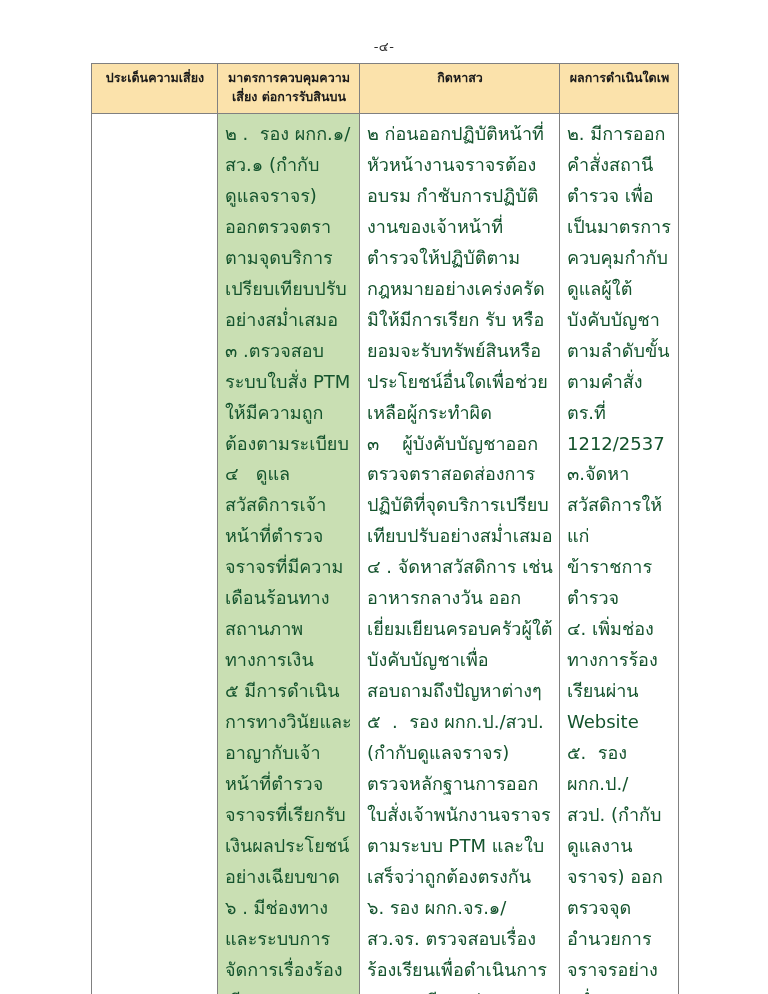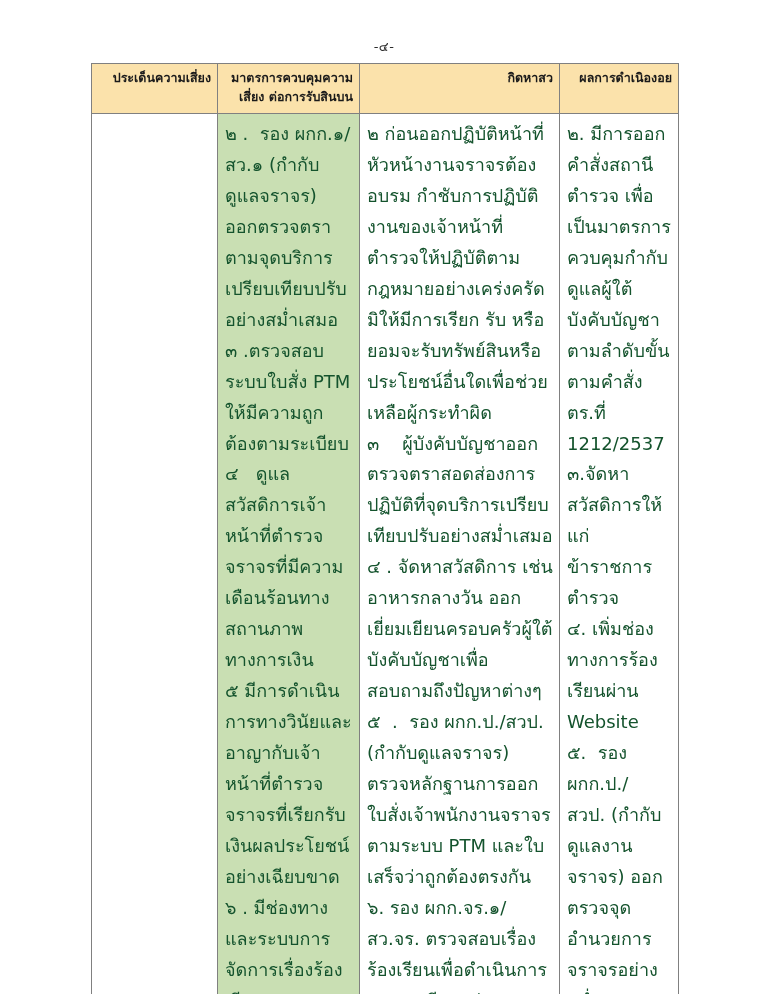--- a/index.html
+++ b/index.html
@@ -44,21 +44,21 @@
     background: #ffffff;
   }
   table.risk-table td, table.risk-table th {
     border: 1px solid #808080;
     vertical-align: top;
     padding: 5px 6px 6px 7px;
     box-sizing: border-box;
   }
   thead th {
     background: #fbe2ab;
-    text-align: right;
+    text-align: center;
     vertical-align: middle;
     font-size: 12.5px;
     font-weight: bold;
     color: #1a1a1a;
     line-height: 1.5;
     height: 50px;
     padding: 6px 4px;
   }
   
   .col-1 { width: 126px; }
@@ -98,21 +98,21 @@
   <div class="page-number">-๔-</div>
 
   <div class="table-wrap">
     <table class="risk-table">
       <thead>
         <tr>
           <th class="col-1">ประเด็นความเสี่ยง</th>
           <th class="col-2">มาตรการควบคุมความเสี่ยง
 ต่อการรับสินบน</th>
           <th class="col-3">กิดหาสว</th>
-          <th class="col-4">ผลการดำเนิองอย</th>
+          <th class="col-4">ผลการดำเนินใดเพ</th>
         </tr>
       </thead>
       <tbody>
         <tr>
           <td class="col-1 cell-risk">
             <div class="para"></div>
           </td>
           <td class="col-2 cell-measure">
             <div class="para">๒ .  รอง ผกก.๑/สว.๑ (กำกับดูแลจราจร) ออกตรวจตราตามจุดบริการเปรียบเทียบปรับอย่างสม่ำเสมอ
 ๓ .ตรวจสอบระบบใบสั่ง PTM ให้มีความถูกต้องตามระเบียบ

